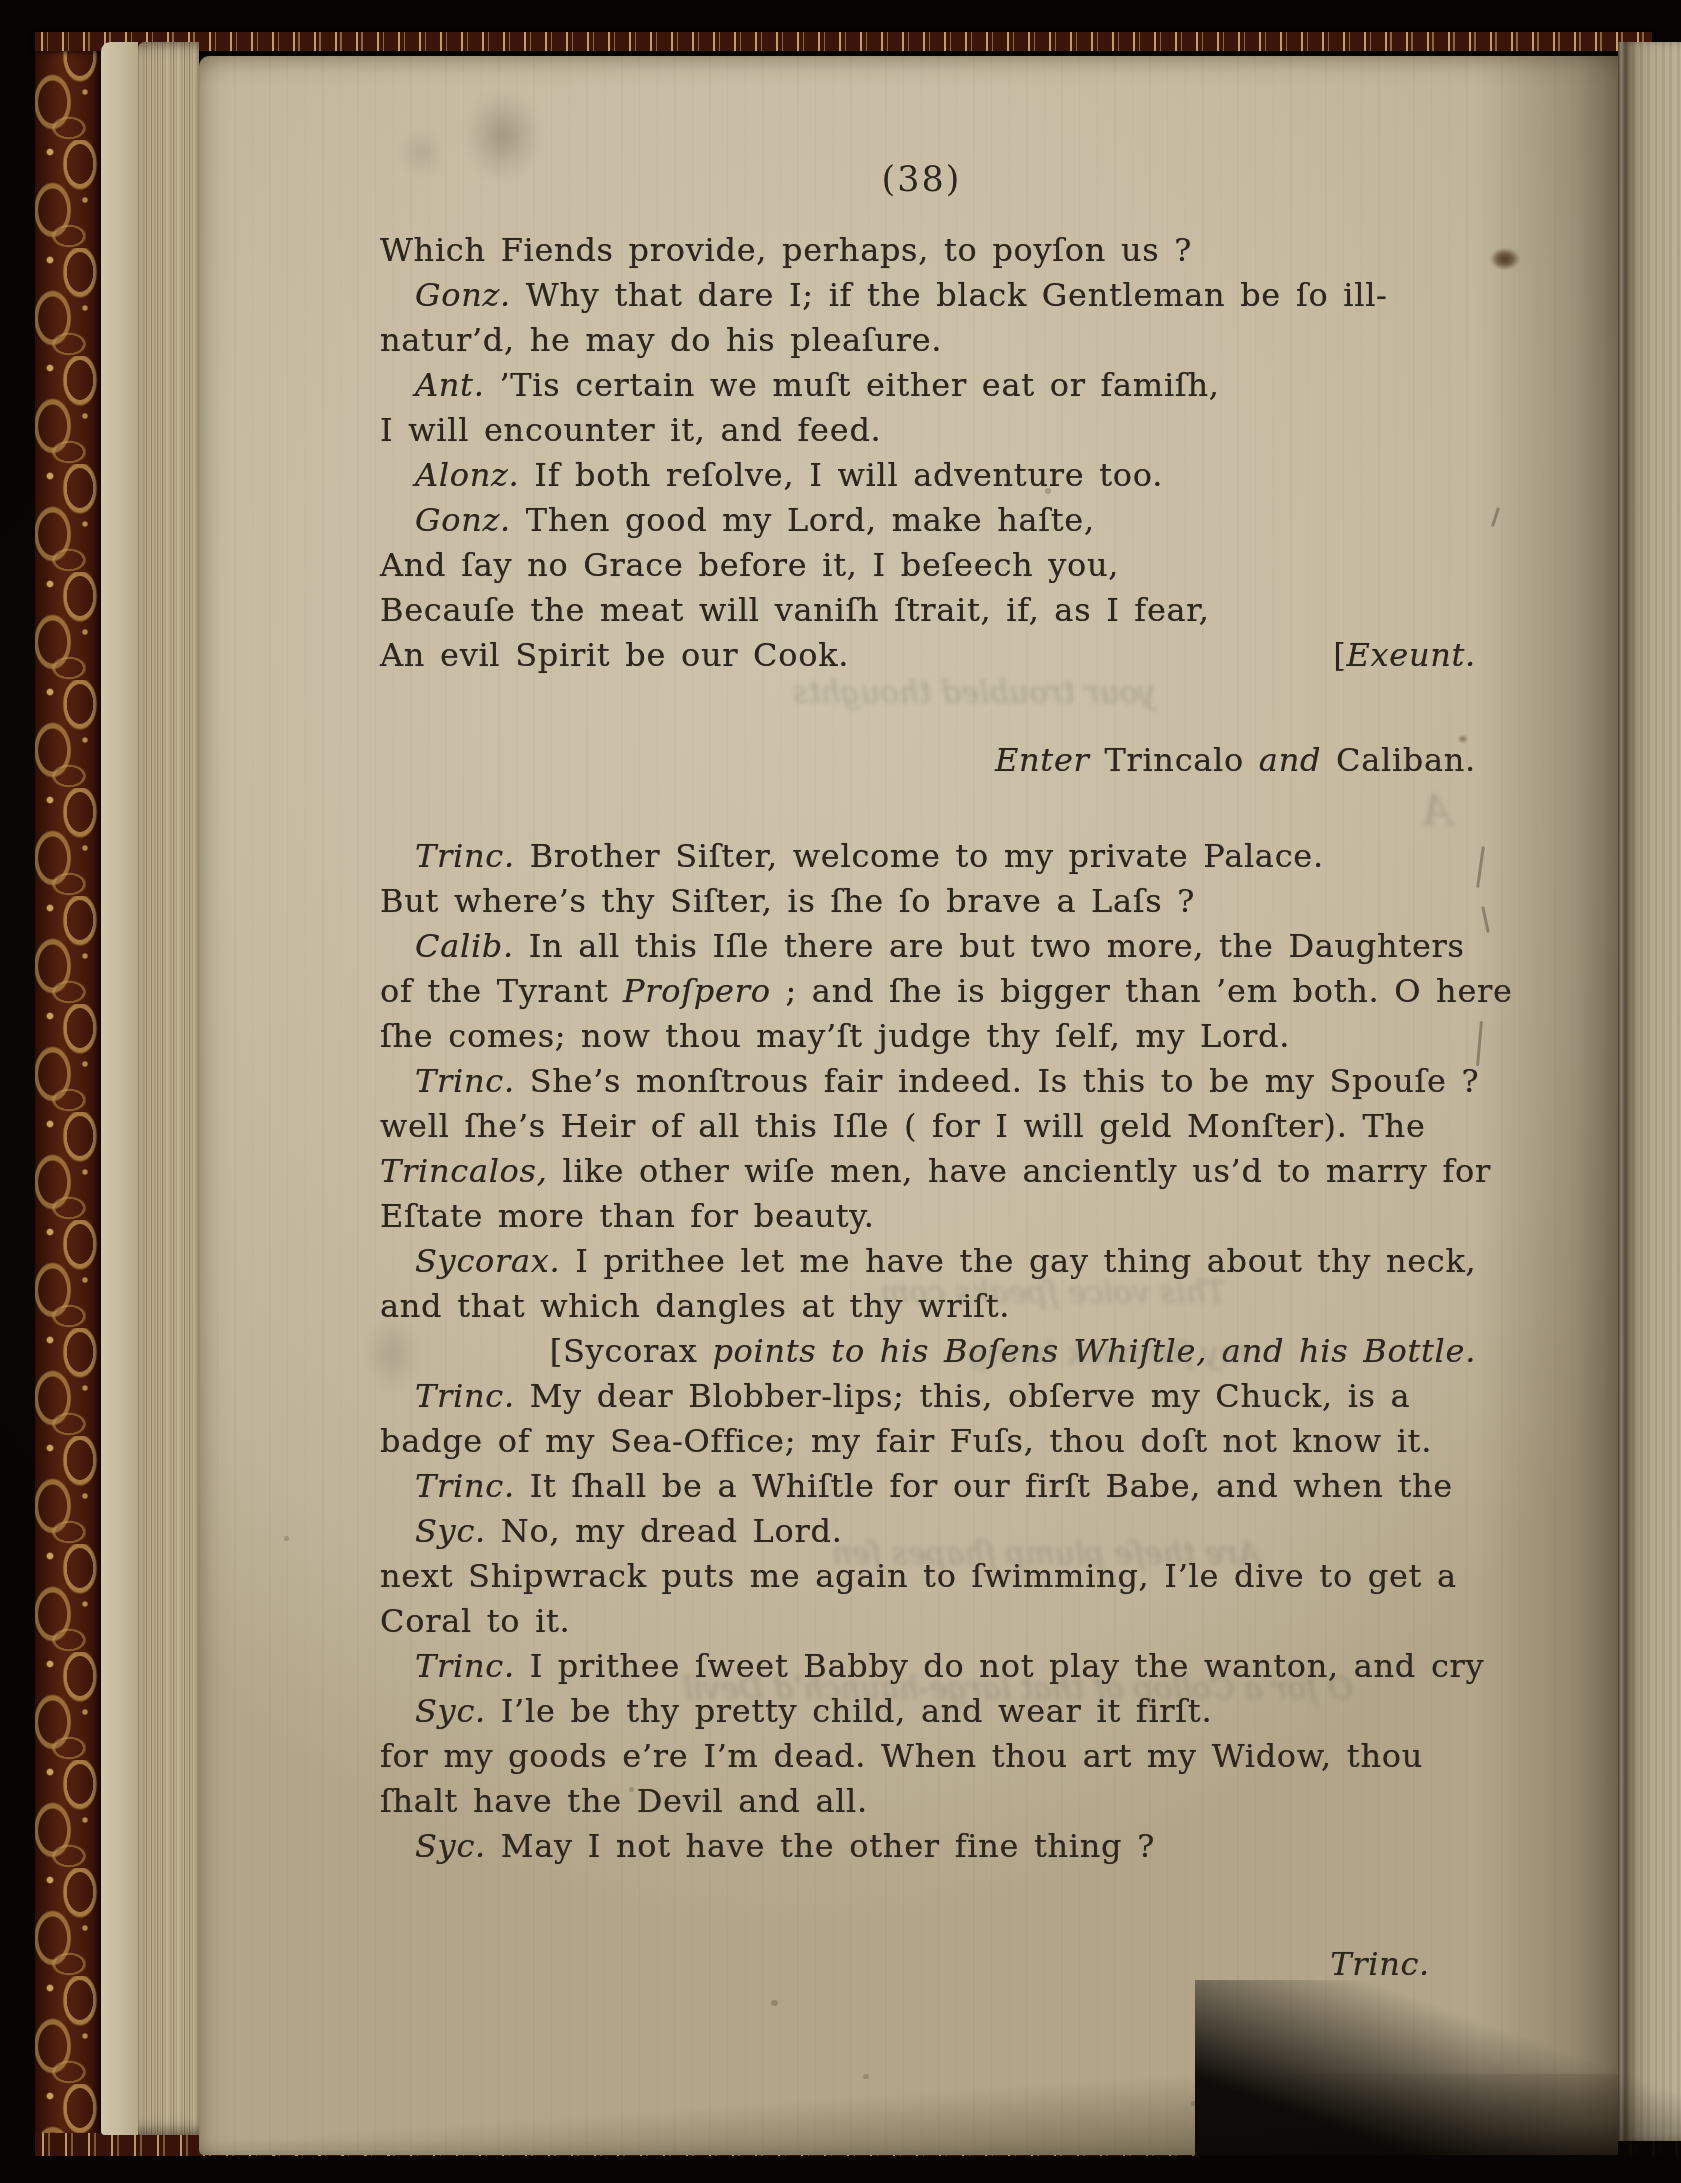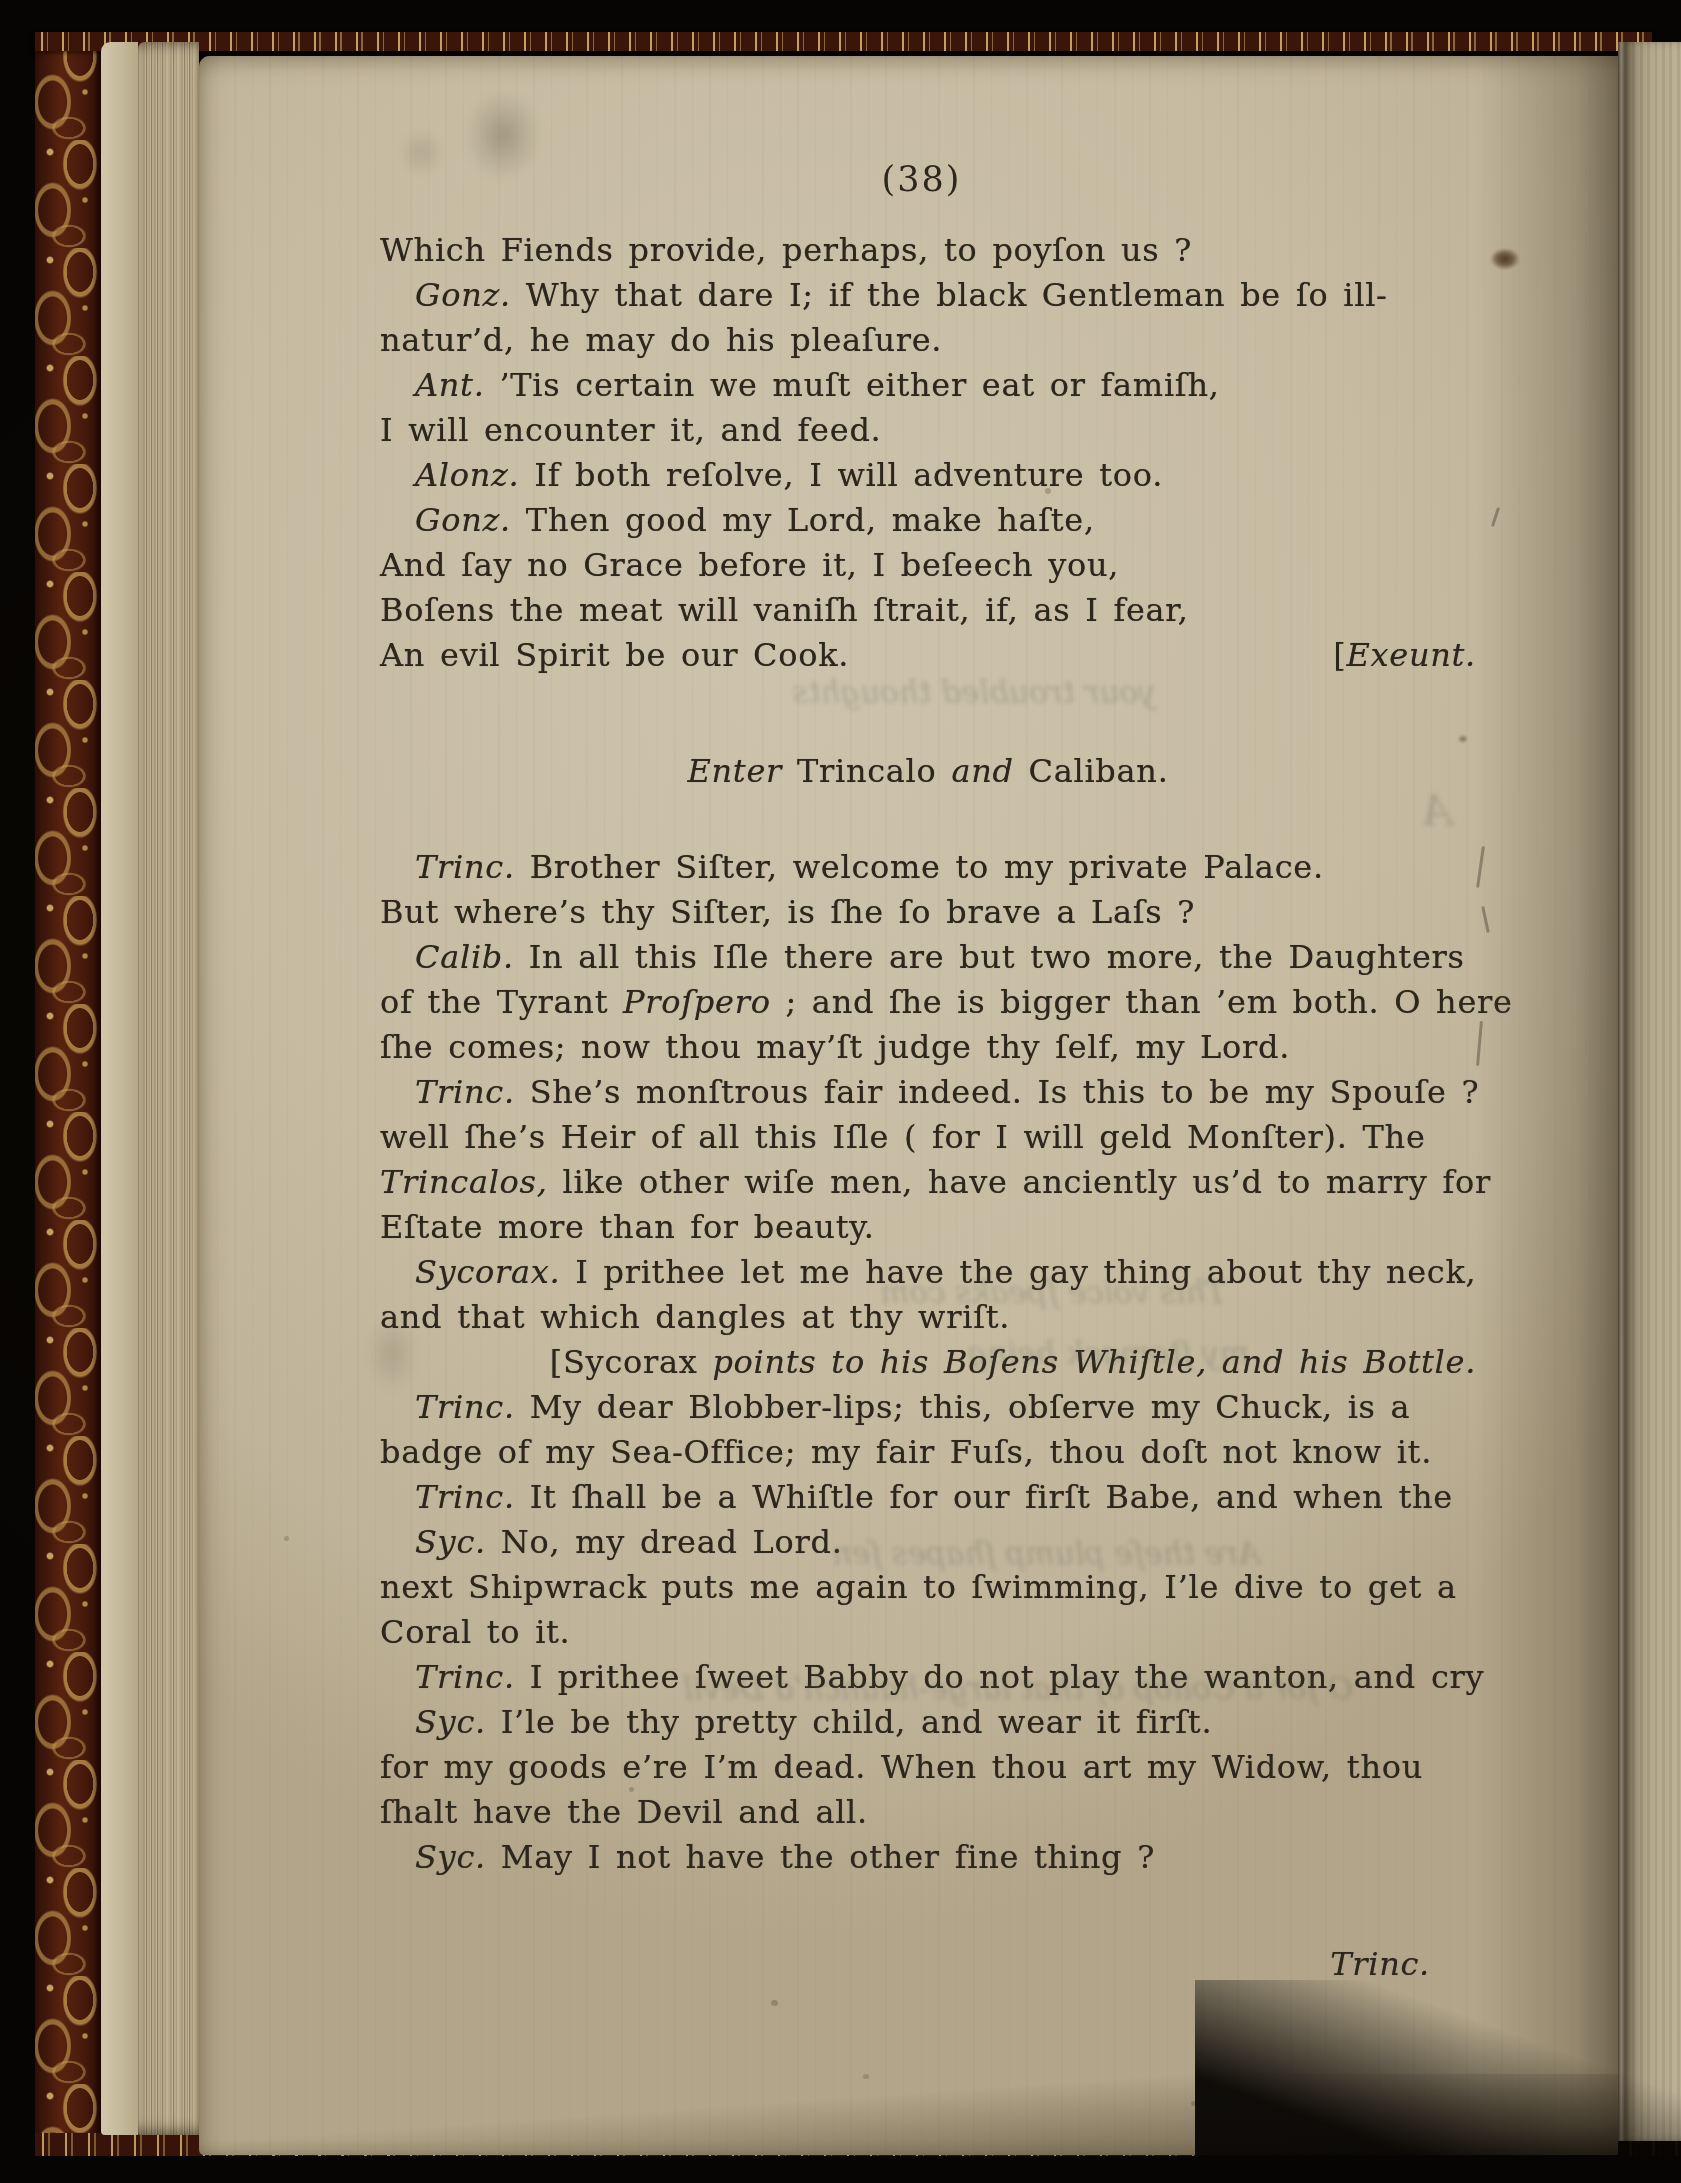--- a/index.html
+++ b/index.html
@@ -64,21 +64,21 @@
 
   
   .page-number{position:absolute;left:181px;top:103px;width:1083px;text-align:center;
     font-size:35px;color:var(--ink);letter-spacing:2px;}
   .text-flow{position:absolute;left:181px;top:172px;width:1096px;
     font-size:32px;line-height:45px;color:var(--ink);
     letter-spacing:0.7px;word-spacing:4px;
     text-shadow:0 0 0.7px rgba(44,38,28,.55);}
   .line{height:45px;white-space:nowrap;}
   .line.speech{padding-left:35px;}
-  .line.center{text-align:center;margin-top:11px;}
+  .line.center{text-align:right;}
   .line.right{text-align:right;}
   .line.split{display:flex;justify-content:space-between;}
   .gap{width:100%;}
   .it{font-style:italic;}
   .catchword{position:absolute;left:181px;top:1889px;width:1050px;text-align:right;
     font-size:32px;font-style:italic;color:var(--ink);letter-spacing:0.7px;
     text-shadow:0 0 0.7px rgba(44,38,28,.55);}
 
   
   .ghost{position:absolute;transform:scaleX(-1);filter:blur(2px);opacity:.27;
@@ -105,21 +105,21 @@
     <div class="page-number">(38)</div>
     <div class="text-flow">
         <div class="line cont"><span class="ro">Which Fiends provide, perhaps, to poyſon us ?</span></div>
         <div class="line speech"><span class="it">Gonz.</span><span class="ro"> Why that dare I; if the black Gentleman be ſo ill-</span></div>
         <div class="line cont"><span class="ro">natur’d, he may do his pleaſure.</span></div>
         <div class="line speech"><span class="it">Ant.</span><span class="ro"> ’Tis certain we muſt either eat or famiſh,</span></div>
         <div class="line cont"><span class="ro">I will encounter it, and feed.</span></div>
         <div class="line speech"><span class="it">Alonz.</span><span class="ro"> If both reſolve, I will adventure too.</span></div>
         <div class="line speech"><span class="it">Gonz.</span><span class="ro"> Then good my Lord, make haſte,</span></div>
         <div class="line cont"><span class="ro">And ſay no Grace before it, I beſeech you,</span></div>
-        <div class="line cont"><span class="ro">Boſens the meat will vaniſh ſtrait, if, as I fear,</span></div>
+        <div class="line cont"><span class="ro">Becauſe the meat will vaniſh ſtrait, if, as I fear,</span></div>
         <div class="line split">
           <span><span class="ro">An evil Spirit be our Cook.</span></span>
           <span><span class="ro">[</span><span class="it">Exeunt.</span></span>
         </div>
         <div class="gap" style="height: 60px;"></div>
         <div class="line center"><span class="it">Enter </span><span class="ro">Trincalo </span><span class="it">and </span><span class="ro">Caliban.</span></div>
         <div class="gap" style="height: 51px;"></div>
         <div class="line speech"><span class="it">Trinc.</span><span class="ro"> Brother Siſter, welcome to my private Palace.</span></div>
         <div class="line cont"><span class="ro">But where’s thy Siſter, is ſhe ſo brave a Laſs ?</span></div>
         <div class="line speech"><span class="it">Calib.</span><span class="ro"> In all this Iſle there are but two more, the Daughters</span></div>

